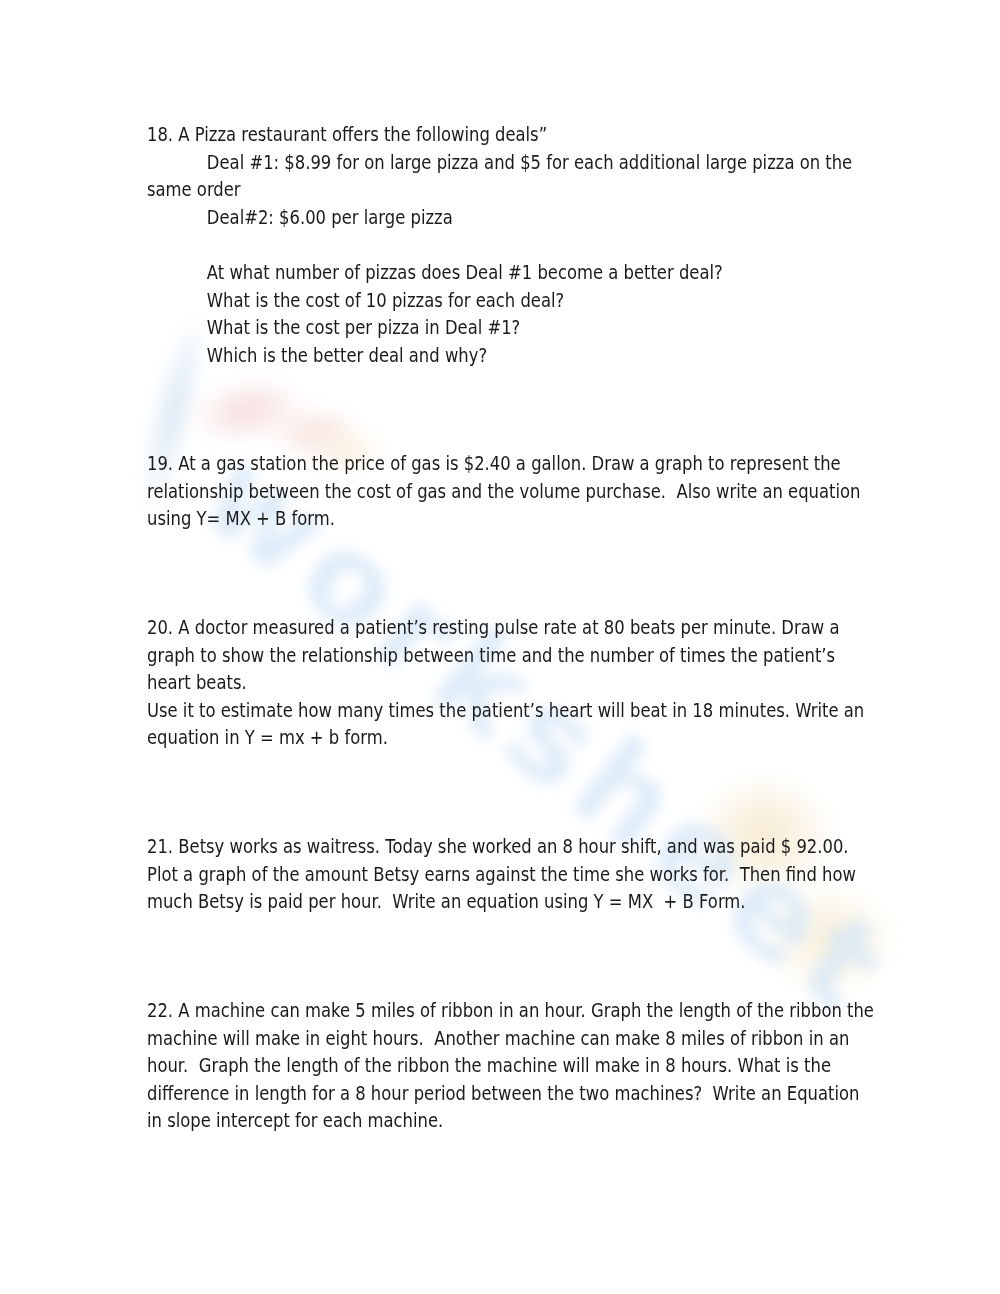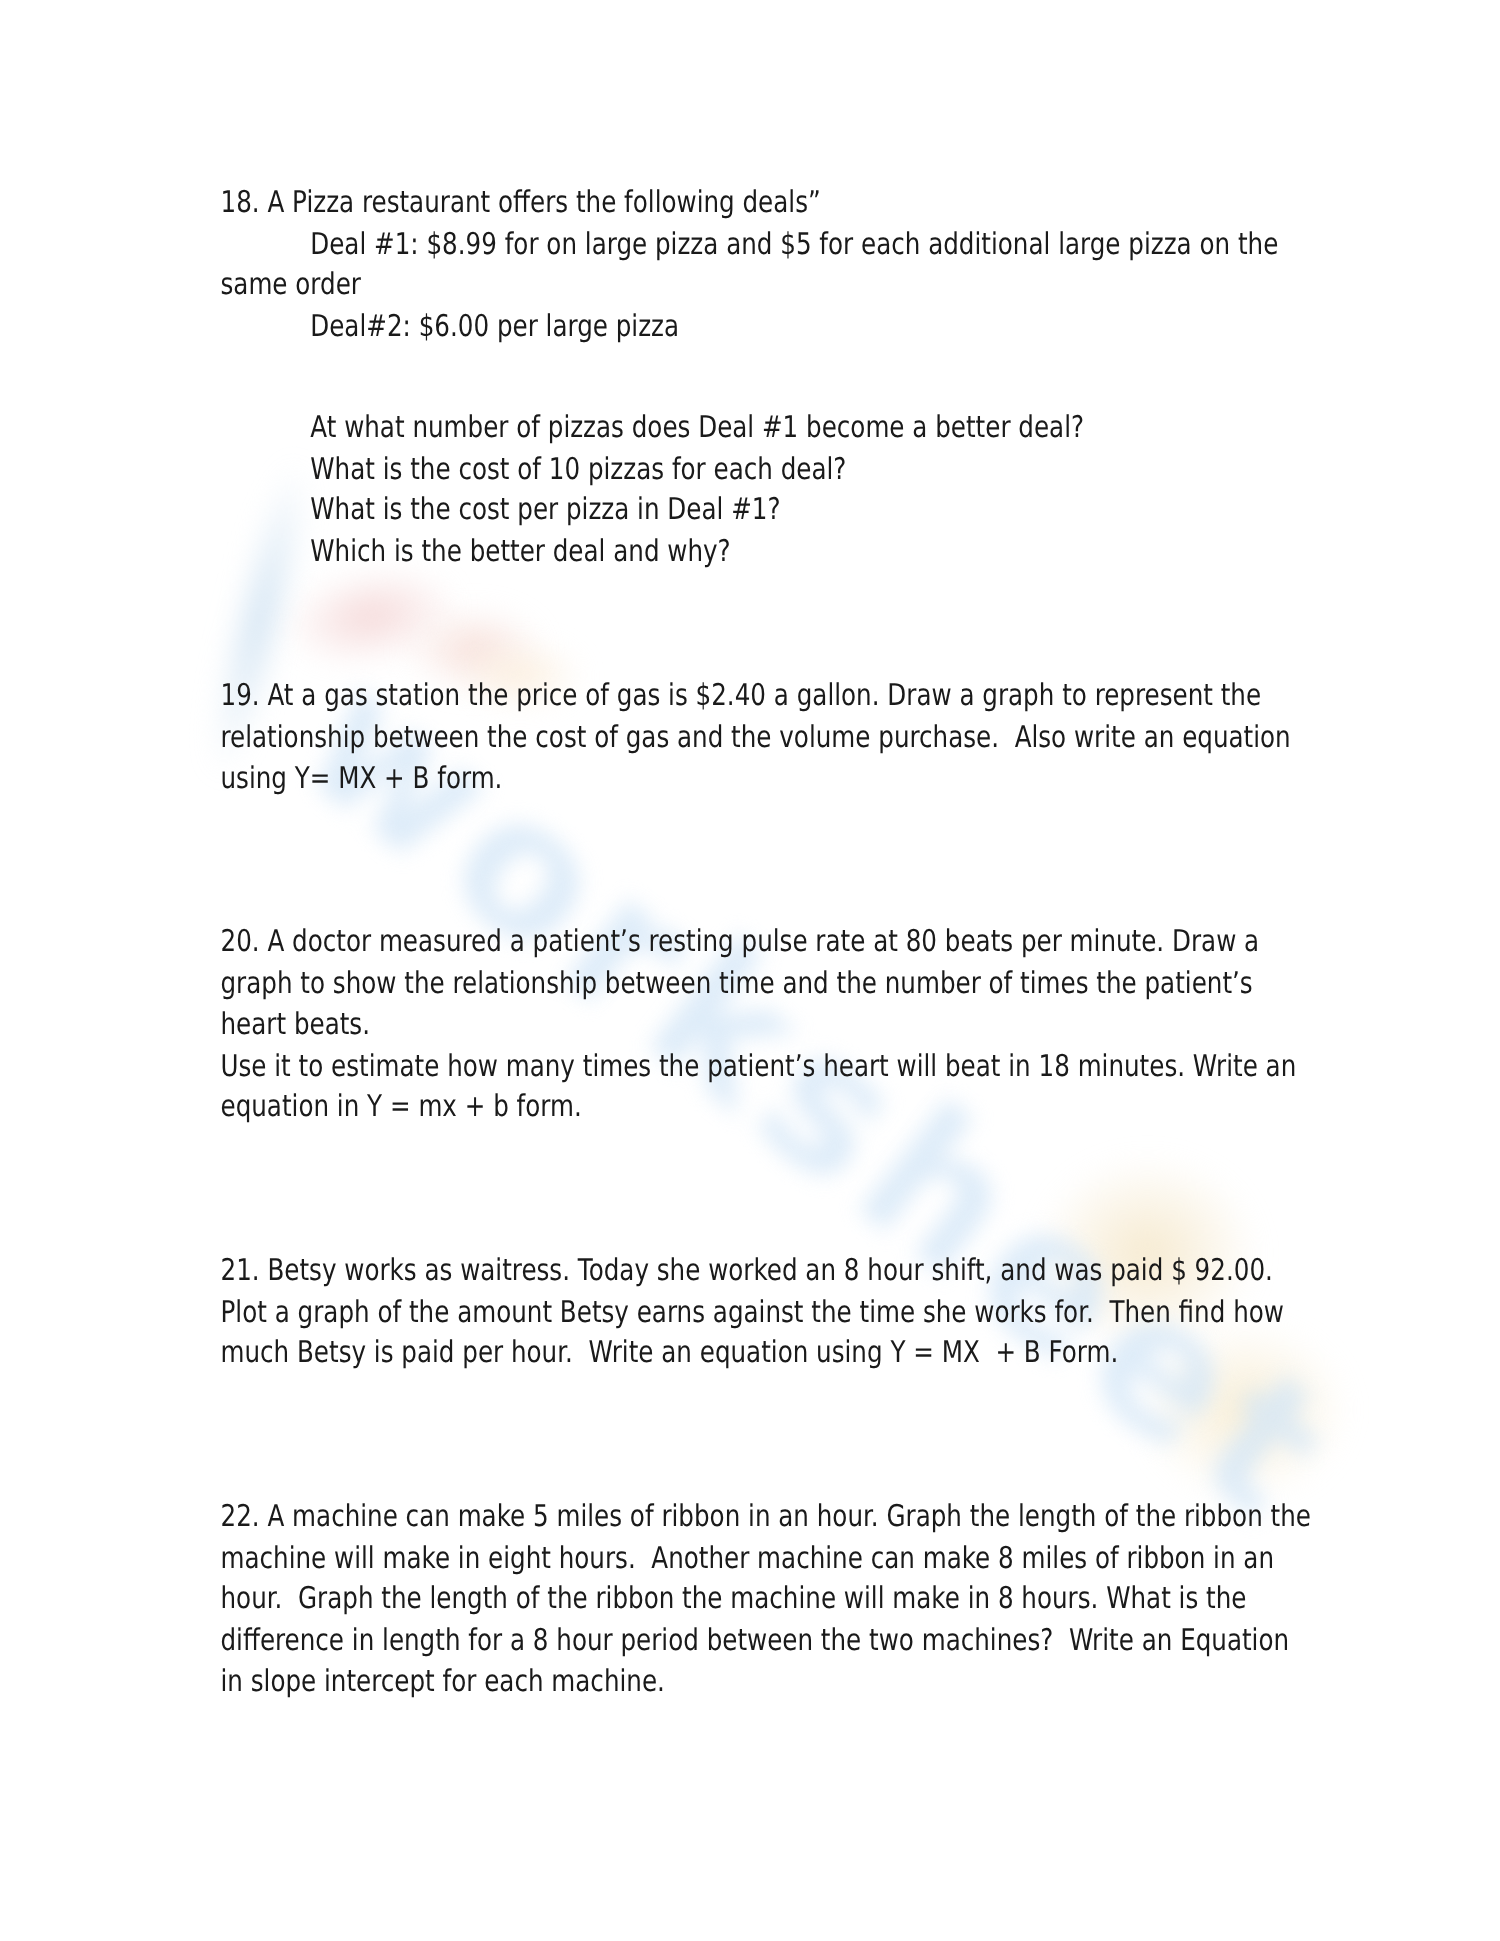--- a/index.html
+++ b/index.html
@@ -51,21 +51,21 @@
     line-height: 27.6px;
     z-index: 2;
   }
   .line {
     white-space: pre;
     transform: scaleX(0.82);
     transform-origin: 0 50%;
   }
   .ind { padding-left: 73px; }
   #q18  { top: 121px; }
-  #q18q { top: 271px; }
+  #q18q { top: 259px; }
   #q19  { top: 450px; }
   #q20  { top: 614px; }
   #q21  { top: 833px; }
   #q22  { top: 997px; }
 </style>
 </head>
 <body>
 
 <div class="page">
 

